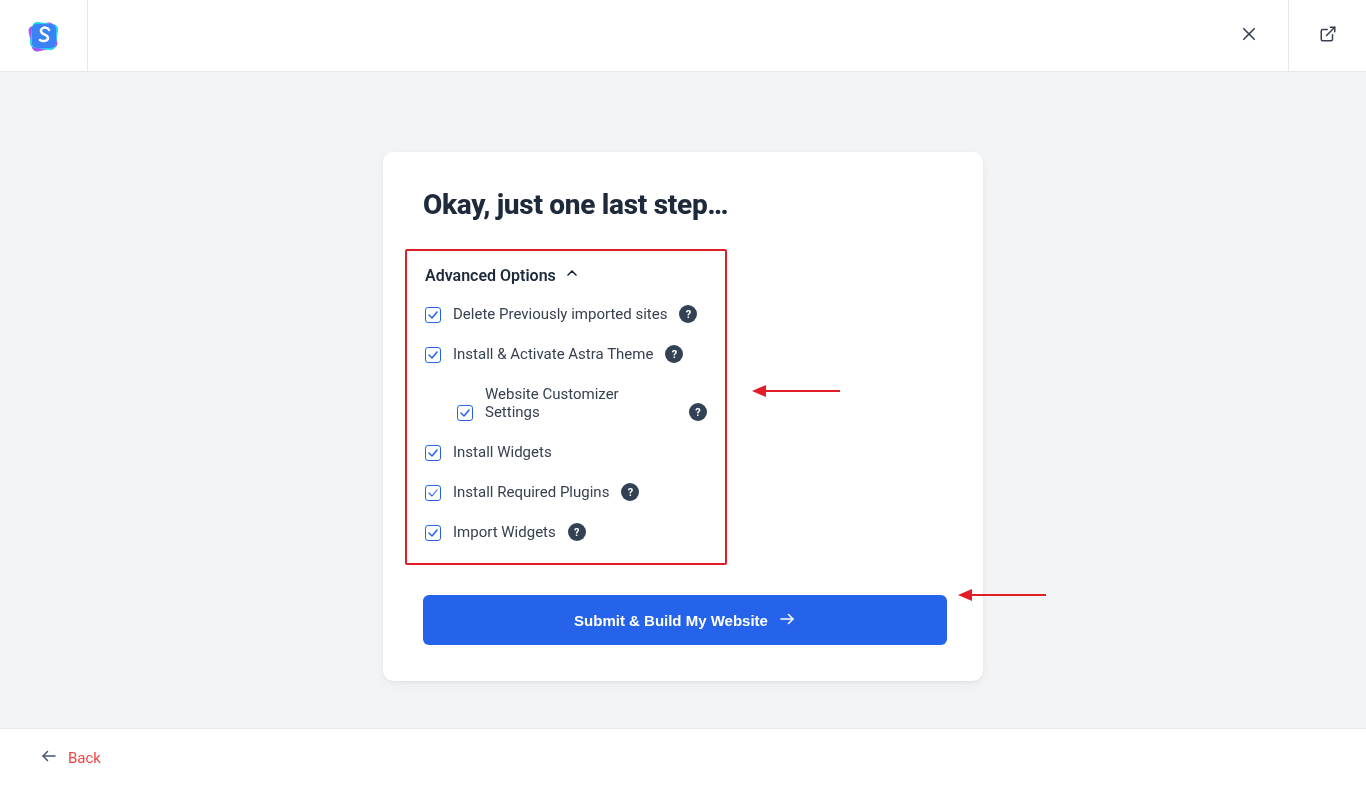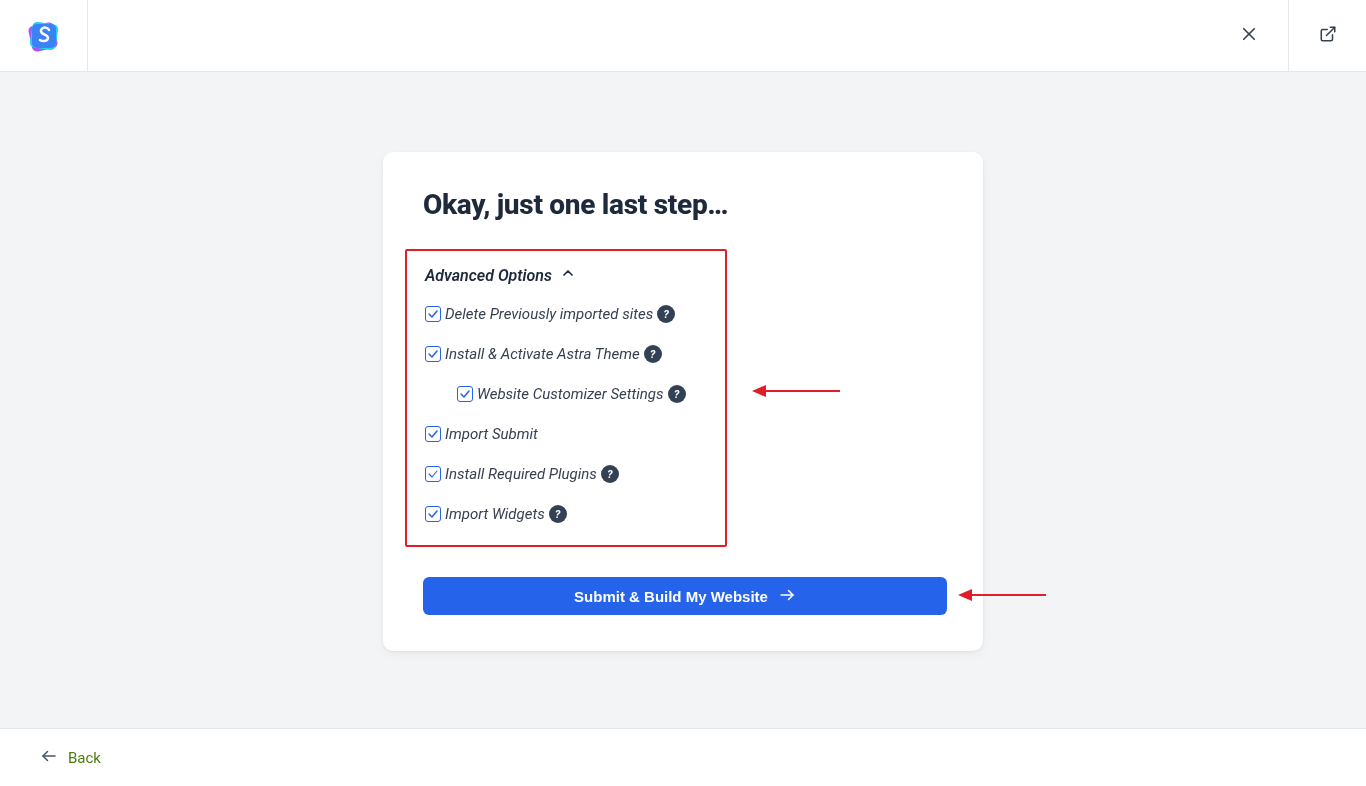--- a/index.html
+++ b/index.html
@@ -67,64 +67,63 @@
   }
   .adv-box{
     margin-top:28px;
     border:2.5px solid #e11d28;
     border-radius:2px;
     padding:14px 18px 22px 0;
     margin-left:-18px;
     padding-left:18px;
     width:calc(100% - 226px);
     min-width:322px;
-    font-style:italic;
   }
   .adv-toggle{
     display:flex;align-items:center;gap:8px;
     font-size:16px;font-weight:600;color:#1e293b;
     cursor:pointer;
   }
   .adv-toggle svg{stroke:#1e293b;}
   .opts{margin-top:20px;display:flex;flex-direction:column;gap:22px;}
   .opt{
-    display:flex;align-items:center;gap:4px;
+    display:flex;align-items:flex-end;gap:12px;
     font-size:15px;color:#374151;
   }
   .opt.indent{margin-left:32px;}
   .cb{
     width:16px;height:16px;border:1.5px solid #2563eb;border-radius:3px;
     display:flex;align-items:center;justify-content:center;flex:none;
     background:#fff;
   }
   .cb svg{stroke:#2563eb;}
   .cb.thin{border-width:1px;}
   .help{
     width:18px;height:18px;border-radius:50%;
     background:#334155;color:#fff;
     display:flex;align-items:center;justify-content:center;
     font-size:11px;font-weight:700;flex:none;
   }
   .submit-btn{
     margin-top:30px;
-    width:100%;height:38px;
+    width:100%;height:50px;
     background:#2563eb;color:#fff;border:none;border-radius:6px;
     display:flex;align-items:center;justify-content:center;gap:10px;
     font-size:15px;font-weight:700;cursor:pointer;
   }
   .submit-btn svg{stroke:#fff;}
   
   .footer{
     position:absolute;left:0;right:0;bottom:0;height:58px;
     background:#fff;border-top:1px solid #e5e7eb;
     display:flex;align-items:center;padding:0 40px;
   }
   .back{
     display:flex;align-items:center;gap:10px;
-    color:#4d7c0f;font-size:15px;cursor:pointer;
+    color:#ef4444;font-size:15px;cursor:pointer;
   }
   .back svg{stroke:#475569;}
   
   .arrow-anno{
     position:absolute;pointer-events:none;
   }
   .arrow-anno svg{display:block;}
 </style>
 </head>
 <body>
@@ -209,21 +208,21 @@
           <span>Website Customizer Settings</span>
           <span class="help">?</span>
         </label>
 
         <label class="opt">
           <span class="cb">
               <svg width="12" height="12" viewBox="0 0 24 24" fill="none" stroke-width="3" stroke-linecap="round" stroke-linejoin="round">
                 <polyline points="4 12 10 18 20 6"></polyline>
               </svg>
             </span>
-          <span>Import Submit</span>
+          <span>Install Widgets</span>
         </label>
 
         <label class="opt">
           <span class="cb thin">
               <svg width="12" height="12" viewBox="0 0 24 24" fill="none" stroke-width="2.2" stroke-linecap="round" stroke-linejoin="round">
                 <polyline points="4 12 10 18 20 6"></polyline>
               </svg>
             </span>
           <span>Install Required Plugins</span>
           <span class="help">?</span>

